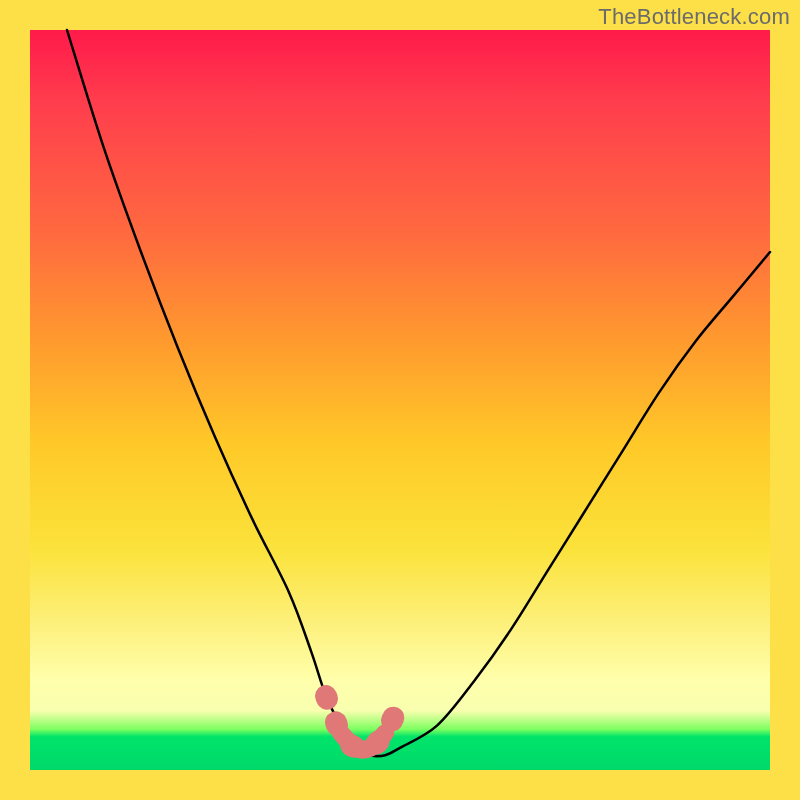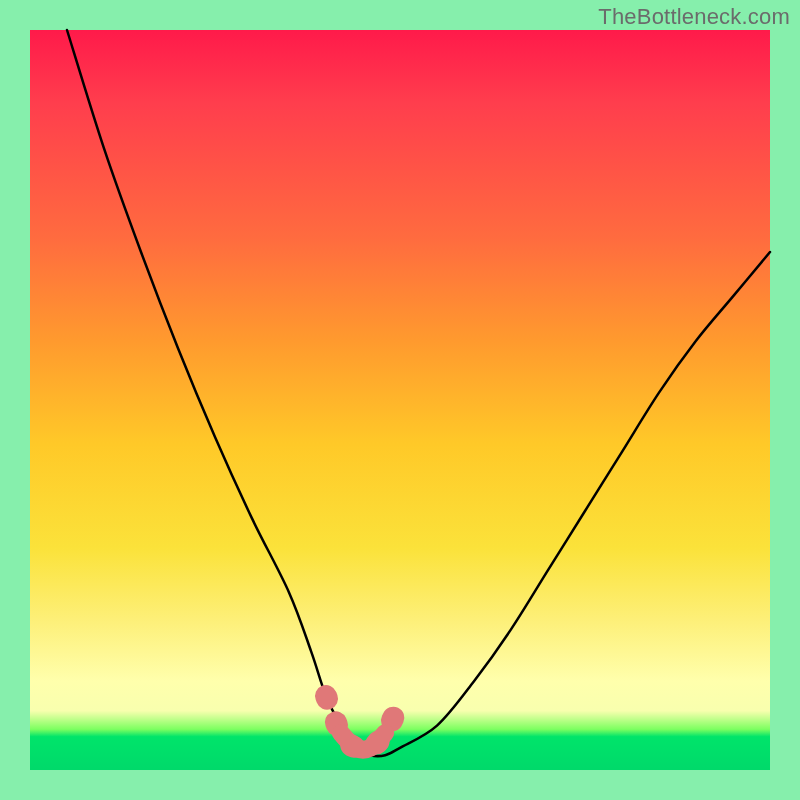--- a/index.html
+++ b/index.html
@@ -10,21 +10,21 @@
     background: #000000;
     overflow: hidden;
     font-family: Arial, Helvetica, sans-serif;
   }
   .frame {
     position: absolute;
     left: 0;
     top: 0;
     width: 800px;
     height: 800px;
-    background: #86efac;
+    background: #fde047;
   }
   .plot-area {
     position: absolute;
     left: 30px;
     top: 30px;
     width: 740px;
     height: 740px;
     
     background: linear-gradient(
       to bottom,

